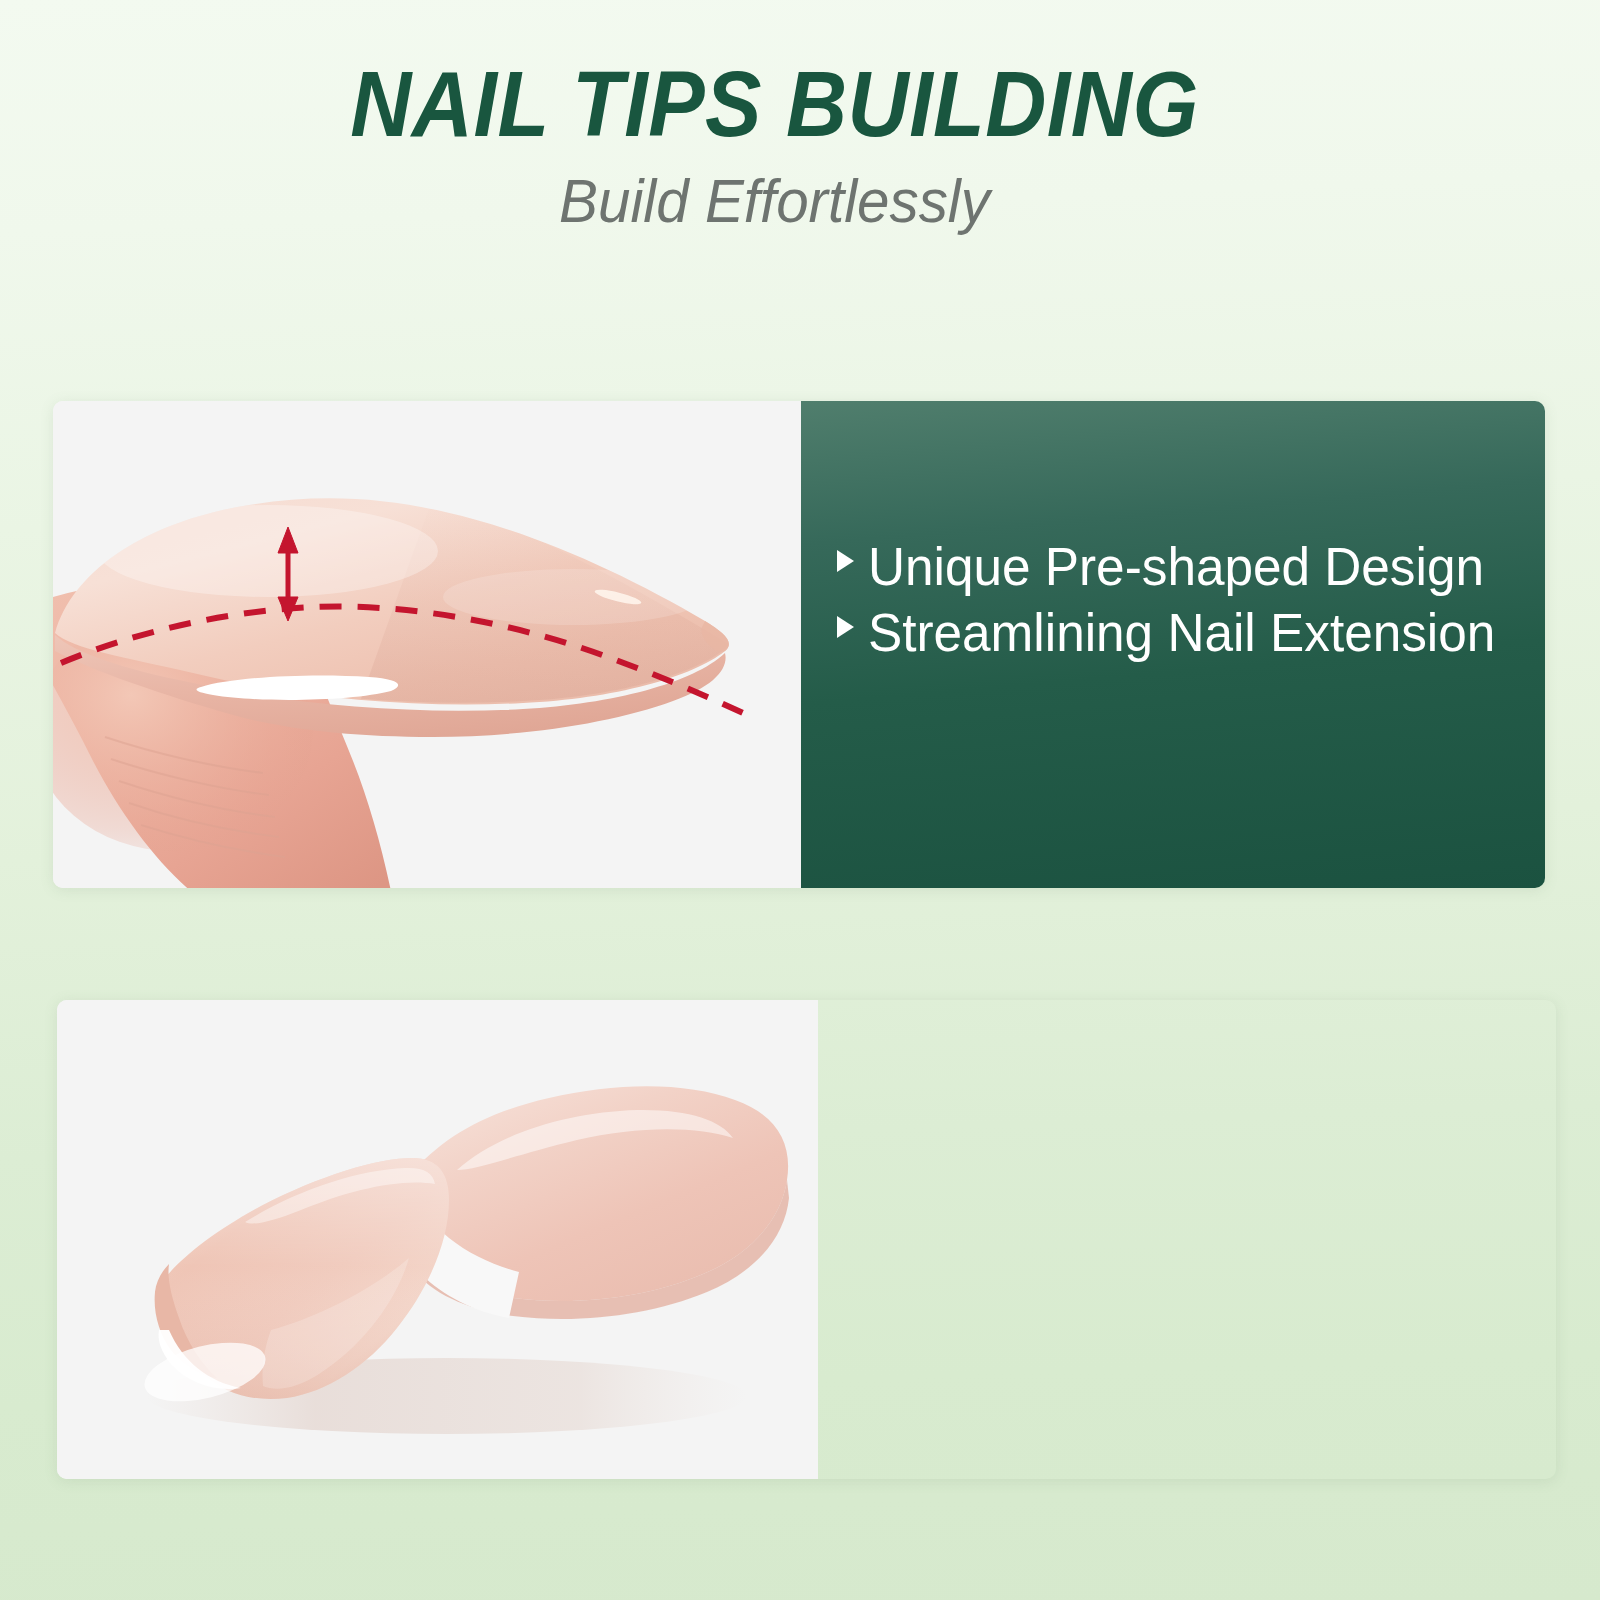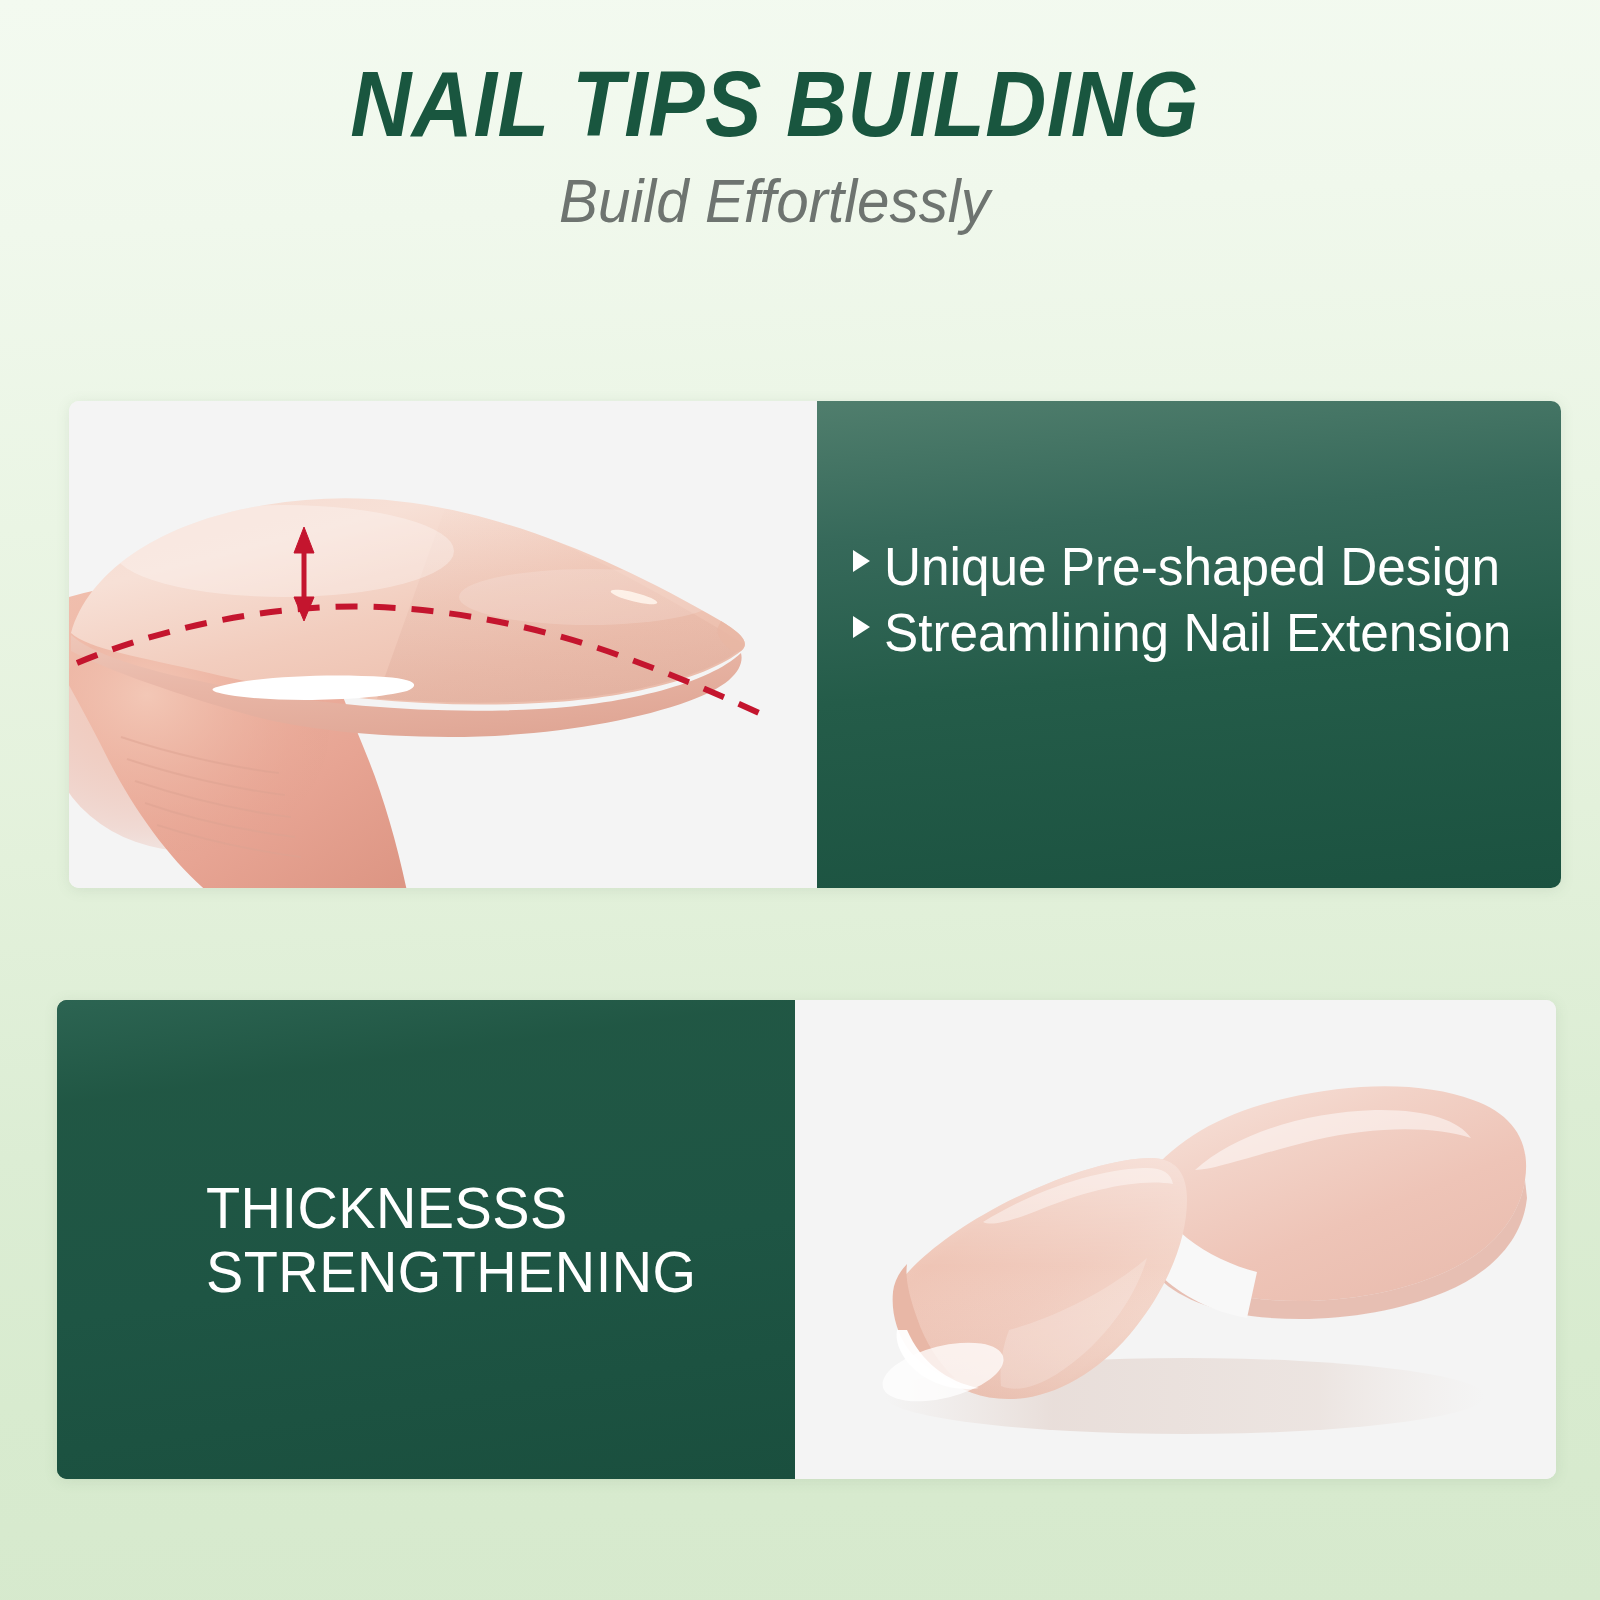--- a/index.html
+++ b/index.html
@@ -60,21 +60,20 @@
     display: flex;
     border-radius: 10px;
     overflow: hidden;
     box-shadow: 0 2px 14px rgba(90, 120, 90, 0.13);
   }
   #panel-top {
     left: 53px;
     top: 401px;
     width: 1492px;
     height: 487px;
-    margin-left: 16px;
   }
   #panel-bottom {
     left: 57px;
     top: 1000px;
     width: 1499px;
     height: 479px;
   }
 
   .photo-pane {
     position: relative;
@@ -281,26 +280,20 @@
       <li class="bullet-item">
         <span class="bullet-marker"></span>
         <span class="bullet-text">Streamlining Nail Extension</span>
       </li>
     </ul>
   </div>
 </div>
 
 <div class="panel" id="panel-bottom">
 
-  <div class="green-pane">
-    <h3 class="thickness-heading">
-      <span>THICKNESSS</span>
-      <span>STRENGTHENING</span>
-    </h3>
-  </div>
 
   <div class="photo-pane">
     <div class="tips-art">
       <svg viewBox="0 0 761 479" preserveAspectRatio="xMidYMid slice" aria-hidden="true">
         <defs>
           <linearGradient id="gTipBackTop" x1="0.1" y1="0" x2="0.85" y2="1">
             <stop offset="0%" stop-color="#f7e2da"></stop>
             <stop offset="30%" stop-color="#f2d2c7"></stop>
             <stop offset="62%" stop-color="#eec4b7"></stop>
             <stop offset="100%" stop-color="#e9bcae"></stop>

